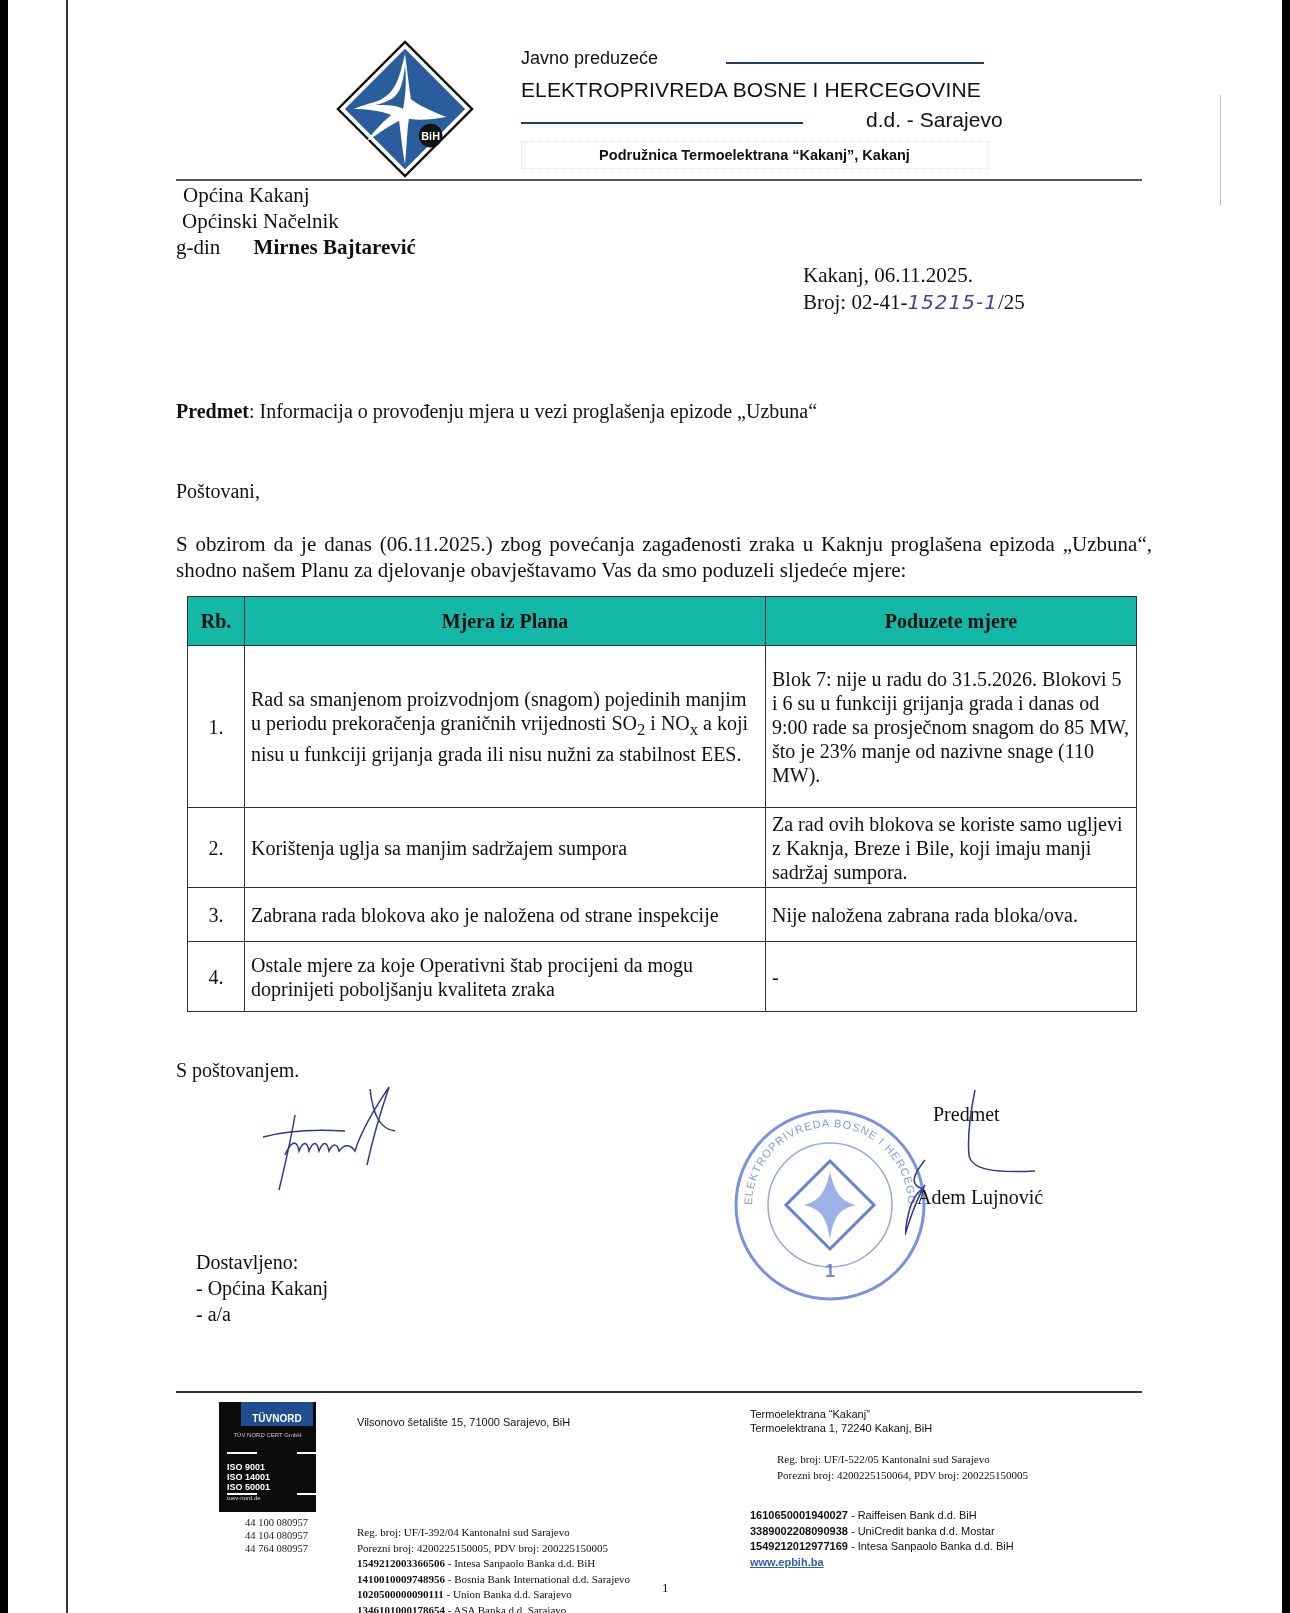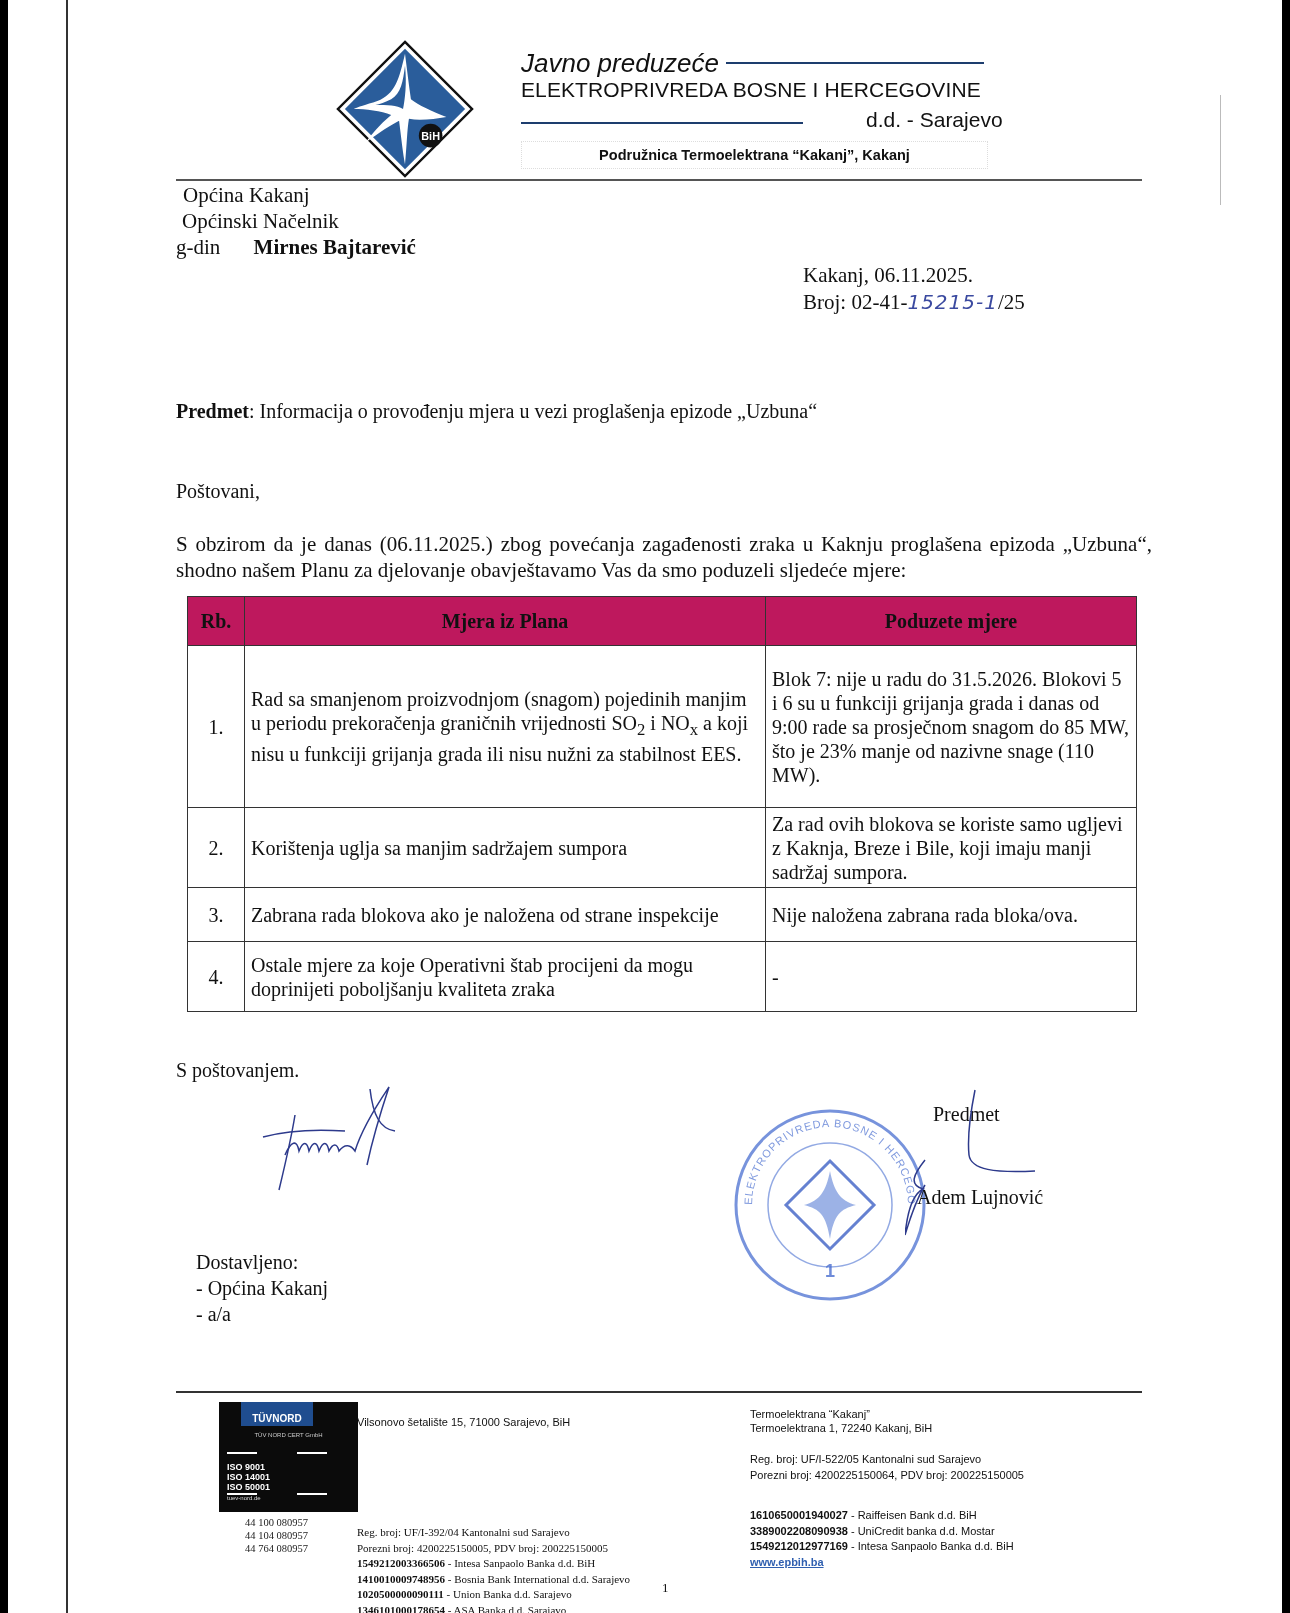--- a/index.html
+++ b/index.html
@@ -8,21 +8,21 @@
       background: #ffffff; color: #111;
       font-family: "Liberation Serif", serif;
     }
     .edge-left { position: absolute; left: 0; top: 0; width: 8px; height: 1613px; background: #000; }
     .edge-right { position: absolute; right: 0; top: 0; width: 8px; height: 1613px; background: #000; }
     .page-line { position: absolute; left: 66px; top: 0; width: 2px; height: 1613px; background: #333; }
     .page-line-r { position: absolute; left: 1220px; top: 95px; width: 1px; height: 110px; background: #bbb; }
 
     
     .logo { position: absolute; left: 336px; top: 40px; width: 138px; height: 138px; }
-    .hdr-line1 { position: absolute; left: 521px; top: 48px; font-family: "Liberation Sans", sans-serif; font-size: 26px; color: #111; font-style: italic; }
+    .hdr-line1 { position: absolute; left: 521px; top: 48px; font-family: "Liberation Sans", sans-serif; font-size: 18px; color: #111; }
     .hdr-rule1 { position: absolute; left: 726px; top: 62px; width: 258px; height: 2px; background: #1d3d6e; }
     .hdr-line2 { position: absolute; left: 521px; top: 78px; font-family: "Liberation Sans", sans-serif; font-size: 21px; color: #111; letter-spacing: 0.1px; }
     .hdr-rule2 { position: absolute; left: 521px; top: 122px; width: 282px; height: 2px; background: #1d3d6e; }
     .hdr-line3 { position: absolute; left: 866px; top: 108px; font-family: "Liberation Sans", sans-serif; font-size: 21px; color: #111; }
     .hdr-line4 { position: absolute; left: 521px; top: 141px; width: 465px; height: 26px; border: 1px dotted #ddd; text-align: center; font-family: "Liberation Sans", sans-serif; font-weight: bold; font-size: 14.5px; line-height: 26px; color: #111; }
     .hdr-rule3 { position: absolute; left: 176px; top: 179px; width: 966px; height: 2px; background: #555; }
 
     
     .recipient { position: absolute; font-size: 21px; line-height: 26px; }
     .r1 { left: 183px; top: 182px; }
@@ -34,52 +34,52 @@
     .handnum { font-family: "DejaVu Sans", sans-serif; font-style: italic; color: #3b4aa0; font-size: 20px; letter-spacing: 1px; }
 
     .subject { position: absolute; left: 176px; top: 400px; font-size: 20px; }
     .subject b { font-weight: bold; }
     .greeting { position: absolute; left: 176px; top: 480px; font-size: 20px; }
     .intro { position: absolute; left: 176px; top: 531px; width: 976px; font-size: 21px; line-height: 26px; text-align: justify; }
 
     
     table.measures { position: absolute; left: 187px; top: 596px; width: 950px; border-collapse: collapse; font-size: 20px; line-height: 24px; }
     table.measures th, table.measures td { border: 1.5px solid #333; padding: 2px 6px; vertical-align: middle; }
-    table.measures th { background: #be185d; font-weight: bold; height: 44px; text-align: center; }
+    table.measures th { background: #14b8a6; font-weight: bold; height: 44px; text-align: center; }
     table.measures td.num { text-align: center; width: 44px; }
     table.measures th.c1 { width: 44px; }
     table.measures th.c2 { width: 508px; }
     table.measures td.resp { text-align: left; }
 
     .closing { position: absolute; left: 176px; top: 1059px; font-size: 20px; }
     .sig-left { position: absolute; left: 255px; top: 1085px; width: 200px; height: 110px; }
     .director-title { position: absolute; left: 933px; top: 1103px; font-size: 20px; }
     .director-name { position: absolute; left: 917px; top: 1186px; font-size: 20px; }
     .stamp { position: absolute; left: 730px; top: 1105px; width: 200px; height: 200px; }
     .sig-right { position: absolute; left: 905px; top: 1085px; width: 200px; height: 160px; }
 
     .dost { position: absolute; left: 176px; top: 1249px; font-size: 20px; line-height: 26px; margin-left: 20px; }
 
     
     .ftr-rule { position: absolute; left: 176px; top: 1391px; width: 966px; height: 2px; background: #333; }
-    .tuv { position: absolute; left: 219px; top: 1402px; width: 139px; height: 110px; background: #0b0b0b; color: #fff; font-family: "Liberation Sans", sans-serif; }
+    .tuv { position: absolute; left: 219px; top: 1402px; width: 97px; height: 110px; background: #0b0b0b; color: #fff; font-family: "Liberation Sans", sans-serif; }
     .tuv .brand { position: absolute; left: 22px; top: 0; width: 72px; height: 24px; background: #1f4d8f; }
     .tuv .brand span { position: absolute; left: 0; right: 0; bottom: 2px; text-align: center; font-size: 10px; font-weight: bold; }
     .tuv .cert { position: absolute; left: 0; right: 0; top: 30px; text-align: center; font-size: 6px; color: #ccc; }
     .tuv .bar { position: absolute; height: 1.5px; background: #fff; width: 30px; }
     .tuv .iso { position: absolute; left: 8px; top: 60px; font-size: 9px; line-height: 10px; font-weight: bold; }
     .tuv .site { position: absolute; left: 8px; top: 93px; font-size: 6px; color: #ddd; }
     .tuv-nums { position: absolute; left: 219px; top: 1516px; width: 115px; text-align: center; font-size: 10.5px; line-height: 13px; color: #222; }
 
     .ftr-col { position: absolute; font-family: "Liberation Sans", sans-serif; font-size: 11px; line-height: 15.5px; color: #111; }
     .ftr-col .b { font-weight: bold; }
     .ftr-c1-addr { left: 357px; top: 1415px; }
     .ftr-c1-body { left: 357px; top: 1525px; font-family: Liberation Serif, serif; }
     .ftr-c2-head { left: 750px; top: 1407px; line-height: 14px; }
-    .ftr-c2-reg { left: 750px; top: 1452px; }
+    .ftr-c2-reg { left: 777px; top: 1452px; font-family: Liberation Serif, serif; }
     .ftr-c2-banks { left: 750px; top: 1508px; }
     .ftr-link { color: #2f5fb0; text-decoration: underline; font-weight: bold; }
     .pagenum { position: absolute; left: 662px; top: 1580px; font-size: 13px; }
   </style>
 </head>
 <body>
 
 <div class="edge-left"></div>
 <div class="edge-right"></div>
 <div class="page-line"></div>

